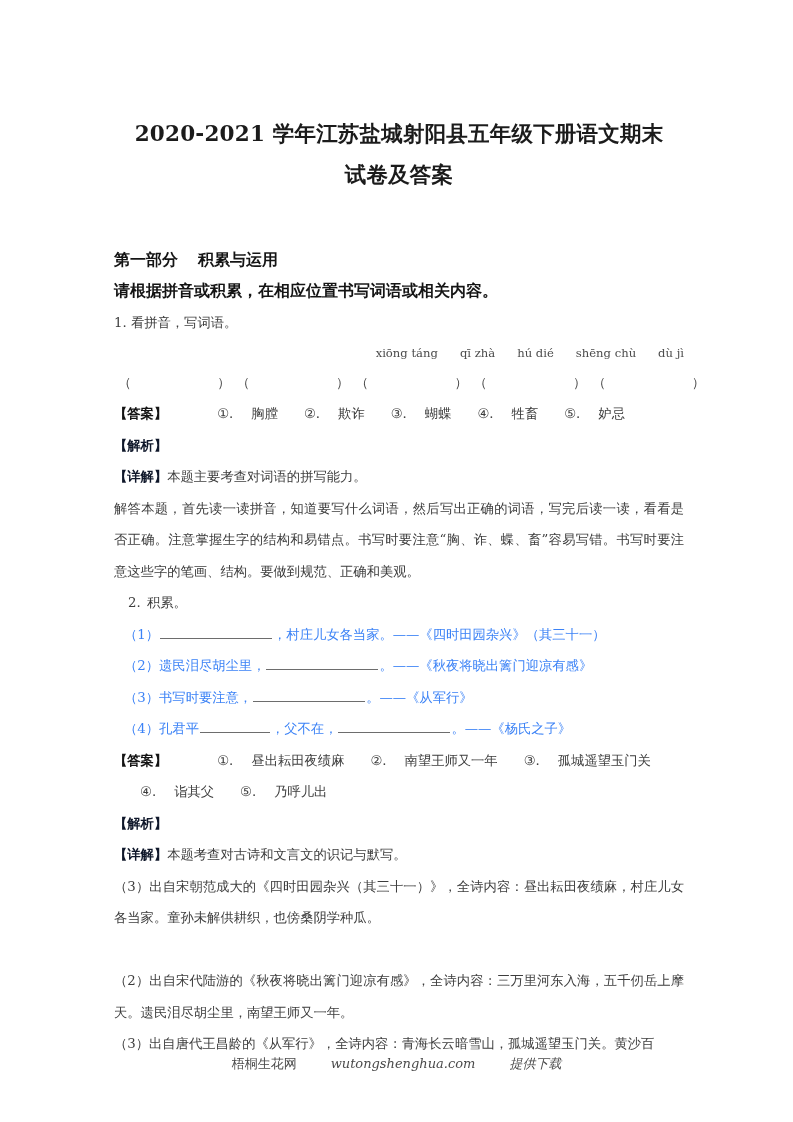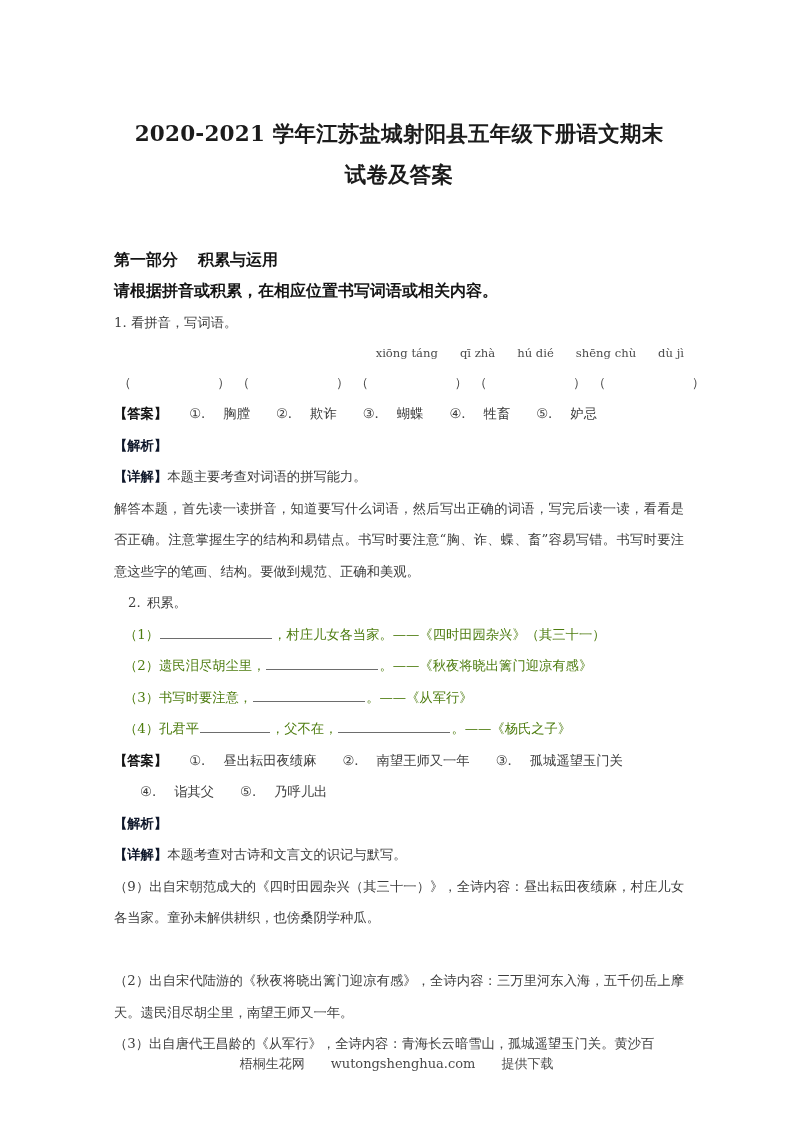--- a/index.html
+++ b/index.html
@@ -115,21 +115,21 @@
   }
   .answer-line .lbl {
     font-weight: bold;
     color: #141414;
   }
   .answer-line .ans-item {
     display: inline-block;
     margin-left: 26px;
   }
   .answer-line .ans-item.first {
-    margin-left: 22px;
+    margin-left: 50px;
   }
   .answer-line .ans-cont {
     display: inline-block;
     margin-right: 18px;
   }
 
   
   .blank {
     display: inline-block;
     border-bottom: 1px solid #6d6d6d;
@@ -145,37 +145,37 @@
     line-height: 31.5px;
     color: #3d3d3d;
     white-space: nowrap;
     padding-left: 14px;
   }
   .q-line .num { margin-right: 2px; }
 
   .item-line {
     font-size: 13.3px;
     line-height: 31.5px;
-    color: #4d7c0f;
+    color: #3b82f6;
     padding-left: 10px;
   }
 
   
   .footer {
     position: absolute;
     left: 0;
     top: 1055px;
     width: 793px;
     text-align: center;
     font-size: 13px;
     color: #4a4a4a;
     white-space: nowrap;
   }
   .footer .f-item { display: inline-block; }
-  .footer .f-item + .f-item { margin-left: 26px; }
+  .footer .f-item + .f-item { margin-left: 34px; font-style: italic; }
   .footer .f-url {
     font-family: "DejaVu Serif", "Liberation Serif", serif;
   }
 </style>
 </head>
 <body>
 
 <div class="page">
 
   <div class="content">
@@ -237,21 +237,21 @@
     <div class="answer-line">
       <span class="lbl">【答案】</span><span class="ans-item first"><span class="ans-cont">①.</span><span>昼出耘田夜绩麻</span></span><span class="ans-item"><span class="ans-cont">②.</span><span>南望王师又一年</span></span><span class="ans-item"><span class="ans-cont">③.</span><span>孤城遥望玉门关</span></span><span class="ans-item"><span class="ans-cont">④.</span><span>诣其父</span></span><span class="ans-item"><span class="ans-cont">⑤.</span><span>乃呼儿出</span></span>
     </div>
 
     <div class="line bold">【解析】</div>
 
     <div class="line">
       <span class="bold">【详解】</span><span>本题考查对古诗和文言文的识记与默写。</span>
     </div>
 
-    <div class="para">（9）出自宋朝范成大的《四时田园杂兴（其三十一）》，全诗内容：昼出耘田夜绩麻，村庄儿女各当家。童孙未解供耕织，也傍桑阴学种瓜。</div>
+    <div class="para">（3）出自宋朝范成大的《四时田园杂兴（其三十一）》，全诗内容：昼出耘田夜绩麻，村庄儿女各当家。童孙未解供耕织，也傍桑阴学种瓜。</div>
 
     <div class="gap-line"></div>
 
     <div class="para">（2）出自宋代陆游的《秋夜将晓出篱门迎凉有感》，全诗内容：三万里河东入海，五千仞岳上摩天。遗民泪尽胡尘里，南望王师又一年。</div>
 
     <div class="para">（3）出自唐代王昌龄的《从军行》，全诗内容：青海长云暗雪山，孤城遥望玉门关。黄沙百</div>
 
   </div>
 
   <div class="footer">

